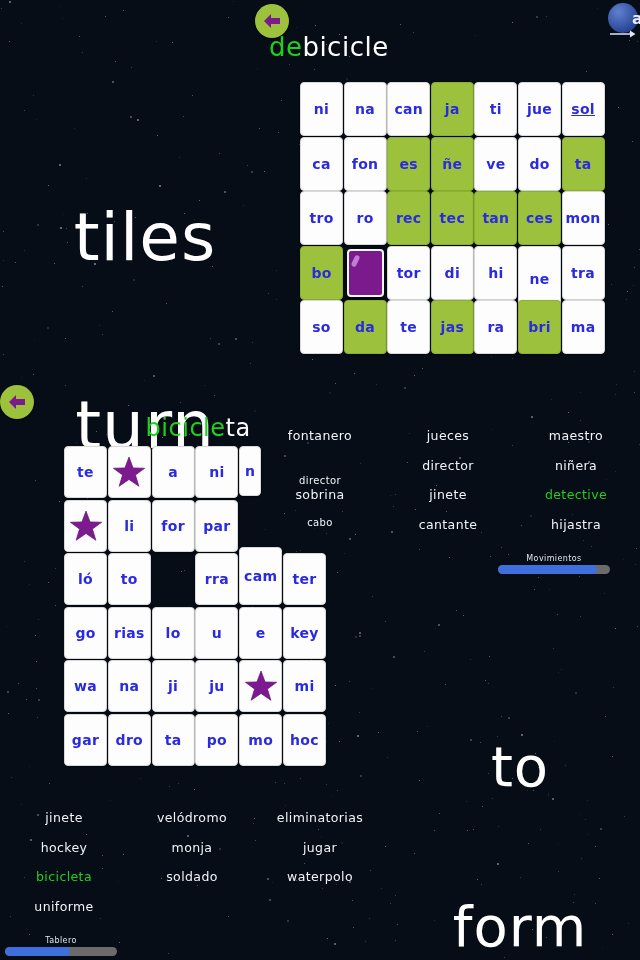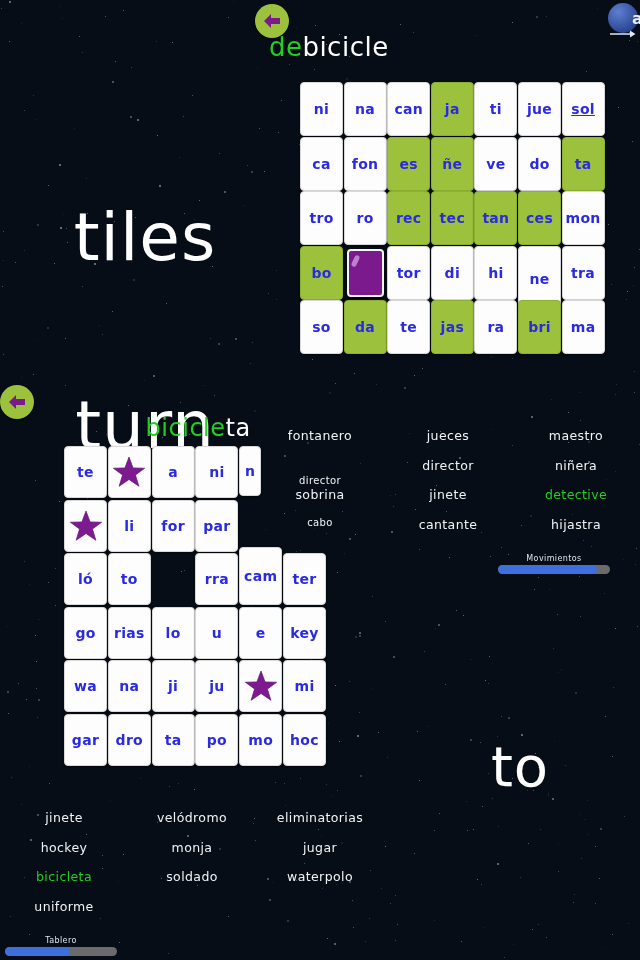--- a/index.html
+++ b/index.html
@@ -932,20 +932,21 @@
     <div class="wordcell" style="left:192px;top:29.5px;font-size:12.5px;">monja</div>
     <div class="wordcell" style="left:320px;top:29.5px;font-size:12.5px;">jugar</div>
     <div class="wordcell found" style="left:64px;top:59px;font-size:12.5px;">bicicleta</div>
     <div class="wordcell" style="left:192px;top:59px;font-size:12.5px;">soldado</div>
     <div class="wordcell" style="left:320px;top:59px;font-size:12.5px;">waterpolo</div>
     <div class="wordcell" style="left:64px;top:88.5px;font-size:12.5px;">uniforme</div>
   </div>
 
 <div class="layer bighand" style="left:402px;top:634px;width:236px;font-size:56px;">
   <div>to</div>
+  <div>form</div>
   
 </div>
 
 <div class="pbwrap" style="left:498px;top:554px;width:112px;">
   <div class="pblabel">Movimientos</div>
   <div class="pbtrack">
     <div class="pbfill" id="pb0" style="width: 88%;"></div>
   </div>
 </div>
 

